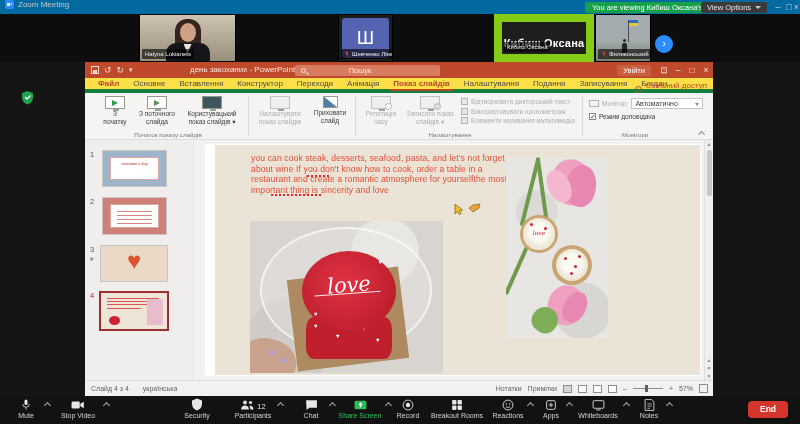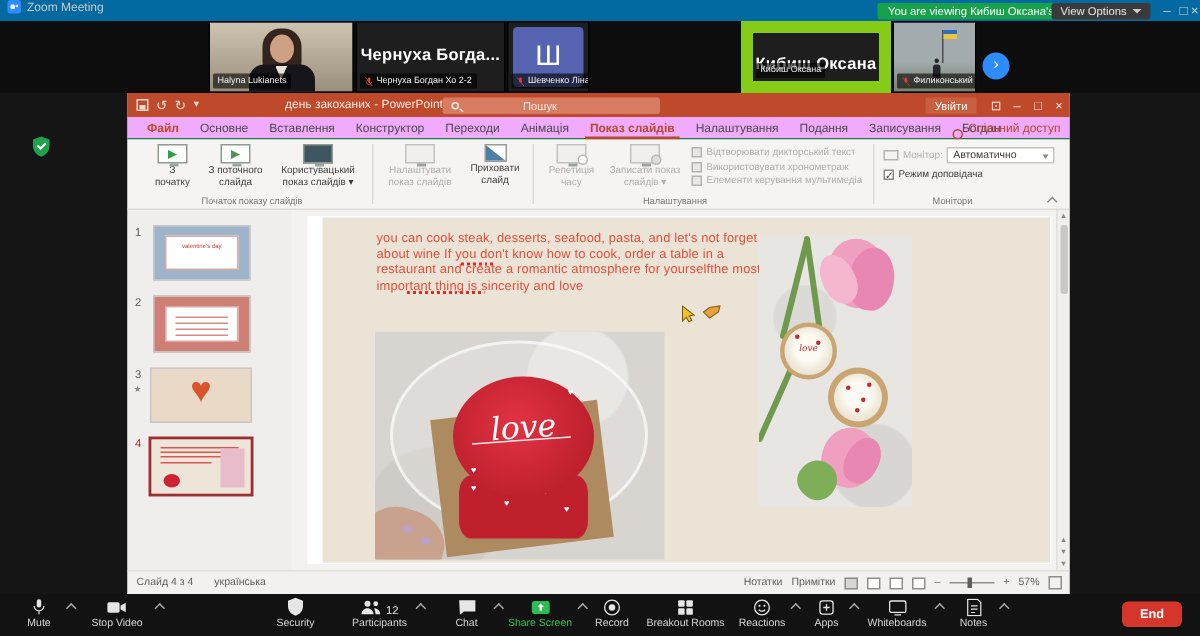--- a/index.html
+++ b/index.html
@@ -60,21 +60,21 @@
   .ppt-doc-title { position:absolute; left:105px; top:0; height:16px; line-height:16px; font-size:8px; color:#fde8e1; white-space:nowrap;}
   .ppt-search { position:absolute; left:210px; top:2.5px; width:145px; height:11px; background:#d87c61; border-radius:2px;
                 display:flex; align-items:center; gap:4px; padding:0 6px; }
   .mag { width:5px; height:5px; border:1px solid #fbe9e3; border-radius:50%; position:relative; flex:0 0 auto;}
   .mag::after { content:""; position:absolute; left:4px; top:4px; width:3px; height:1px; background:#fbe9e3; transform:rotate(45deg);}
   .ppt-search input { background:transparent; border:none; outline:none; color:#fff; font-size:7.5px; width:100px;text-align:center;}
   .ppt-search input::placeholder { color:#fbe9e3; }
   .signin { position:absolute; right:62px; top:2.5px; height:11px; line-height:11px; padding:0 6px; font-size:7.5px; background:#c95f41; border-radius:1px;}
   .ppt-wctl { position:absolute; top:0; height:16px; line-height:16px; text-align:center; width:14px; font-size:8.5px; color:#fbe9e3;}
 
-  .ppt-tabs { position:absolute; left:0; top:16px; width:628px; height:15px; background:#f0abfc; border-bottom:1px solid #15803d;
+  .ppt-tabs { position:absolute; left:0; top:16px; width:628px; height:15px; background:#fde047; border-bottom:4px solid #15803d;
               display:flex; align-items:center; padding-left:6px; }
   .tab { font-size:8px; color:#4a4a4a; padding:0 7px; height:15px; line-height:15px; position:relative; white-space:nowrap;}
   .tab.file { color:#b5492b; font-weight:bold;}
   .tab.active { color:#b5492b; font-weight:bold; }
   .tab.active::after { content:""; position:absolute; left:4px; right:4px; bottom:0; height:2px; background:#b5492b; }
   .sharebtn { position:absolute; right:6px; top:0; height:15px; line-height:15px; color:#b5492b; font-size:8px; display:flex; align-items:flex-end; gap:3px;}
   .shareic { width:7px; height:7px; border-radius:50%; border:1px solid #b5492b; position:relative;}
 
   .ppt-ribbon { position:absolute; left:0; top:31px; width:628px; height:47px; background:#f6f4f3; border-bottom:1px solid #dedbd9; }
   .rsep { position:absolute; top:3px; bottom:3px; width:1px; background:#dcdada; }
@@ -207,31 +207,20 @@
       <div class="portrait">
         <div class="hair"></div>
           <div class="face"></div>
           <div class="body"></div>
           <div class="collar"></div>
       </div>
       <div class="namebadge">
           <span>Halyna Lukianets</span>
         </div>
     </div>
-    <div class="tile" style="left:237px;width:100px;">
-      <div class="bigname">Чернуха Богда...</div>
-      <div class="namebadge">
-        <svg class="micoff" viewBox="0 0 10 12">
-            <rect x="3.5" y="1" width="3" height="6" rx="1.5" fill="#d4443a"></rect>
-            <path d="M2 6a3 3 0 0 0 6 0" fill="none" stroke="#d4443a" stroke-width="1"></path>
-            <line x1="1" y1="1" x2="9" y2="11" stroke="#d4443a" stroke-width="1"></line>
-          </svg>
-        <span>Чернуха Богдан Хо 2-2</span>
-        </div>
-    </div>
     <div class="tile" style="left:338px;width:55px;">
       <div class="avatar-sq">
           <span>Ш</span>
         </div>
       <div class="namebadge">
         <svg class="micoff" viewBox="0 0 10 12">
             <rect x="3.5" y="1" width="3" height="6" rx="1.5" fill="#d4443a"></rect>
             <line x1="1" y1="1" x2="9" y2="11" stroke="#d4443a" stroke-width="1"></line>
           </svg>
         <span>Шевченко Ліна</span>

